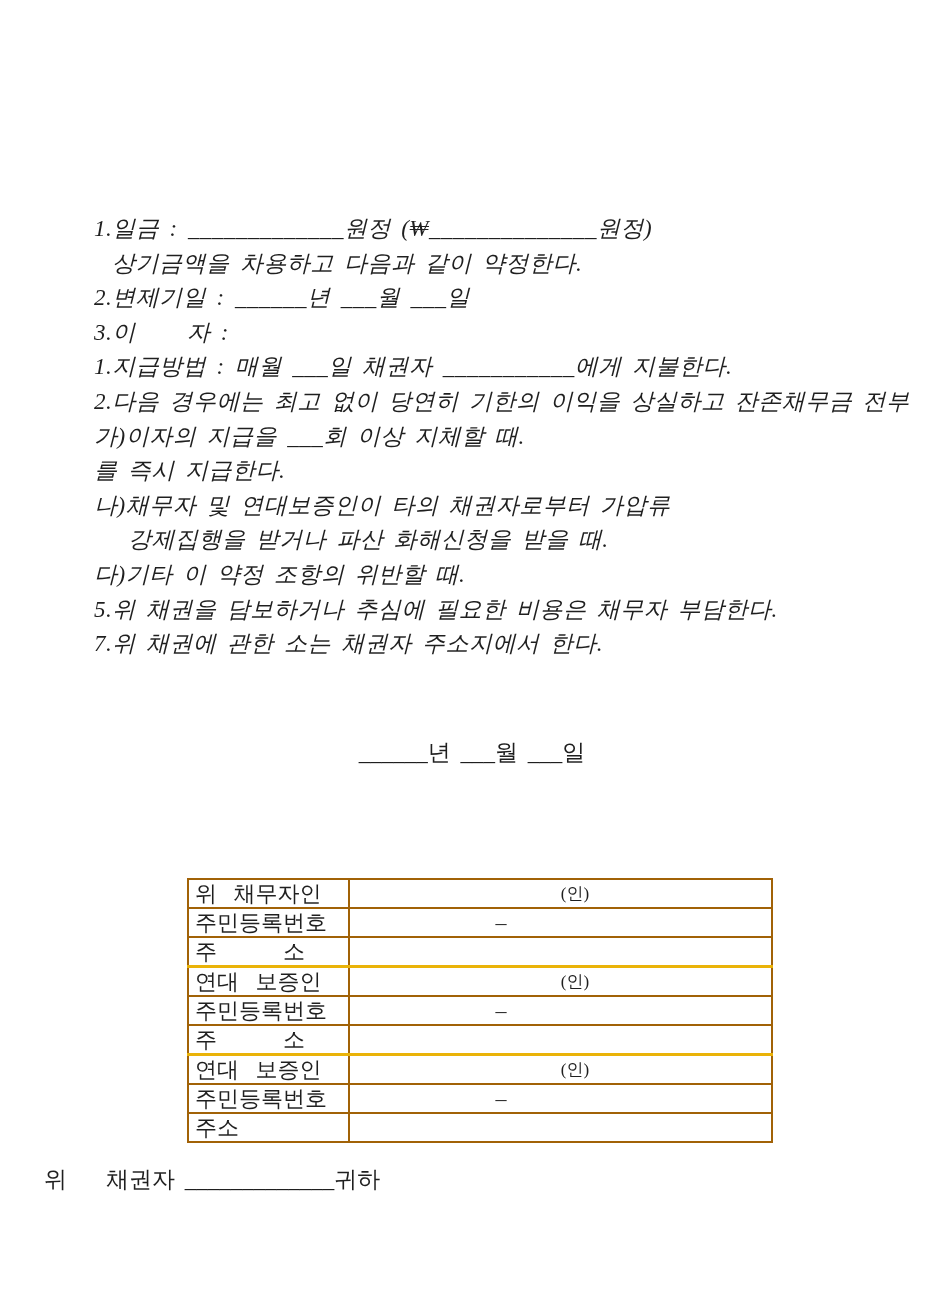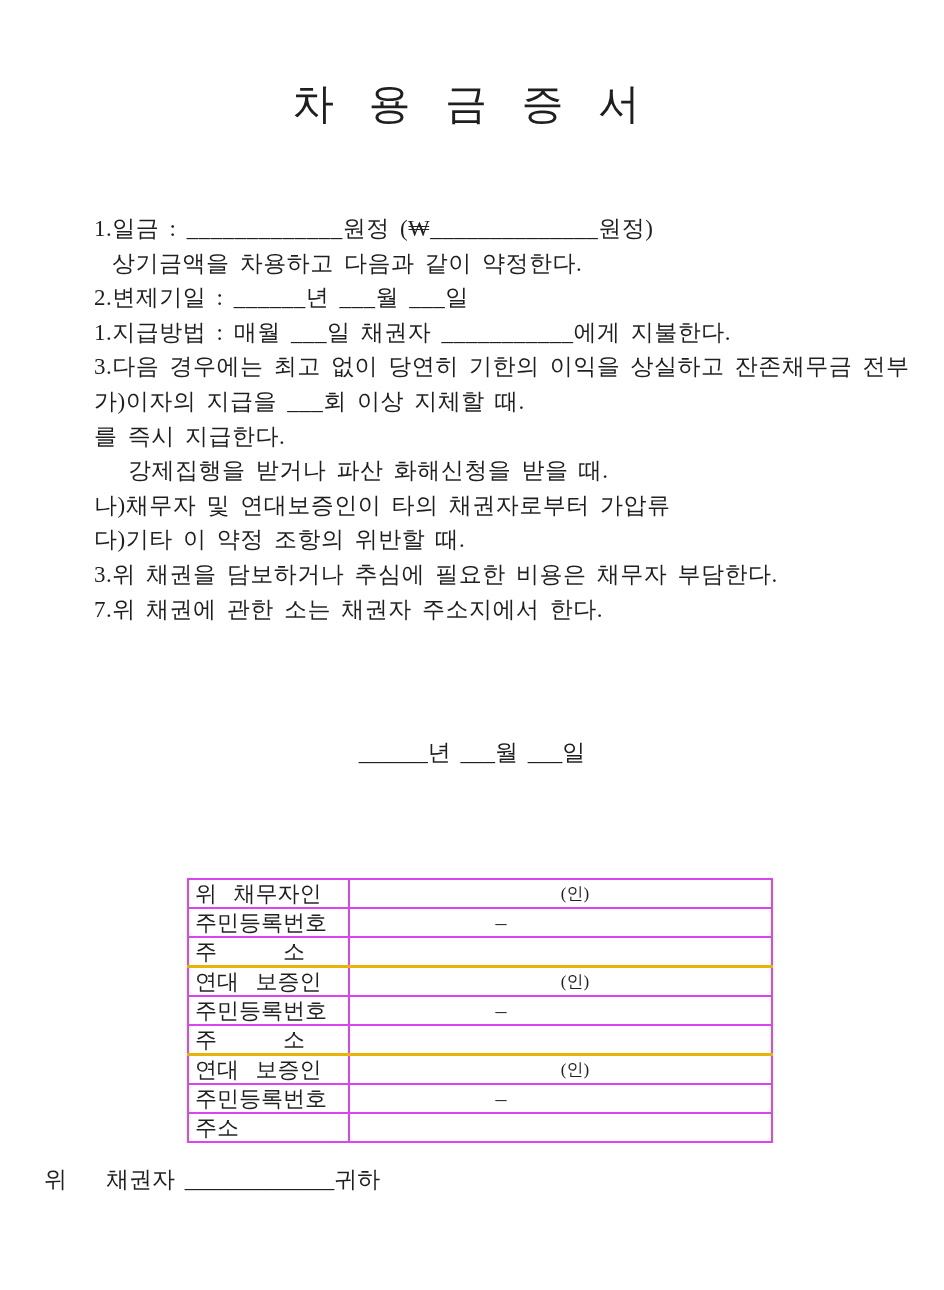--- a/index.html
+++ b/index.html
@@ -25,20 +25,21 @@
     font-size: 42px;
     font-weight: 500;
     letter-spacing: 12px;
     white-space: pre;
   }
   .terms {
     position: absolute;
     top: 212px;
     left: 94px;
     width: 790px;
+    font-style: italic;
   }
   .line {
     white-space: pre;
     font-size: 23px;
     line-height: 34.6px;
     height: 34.6px;
     letter-spacing: 0.5px;
     word-spacing: 4px;
   }
   .indent-0 { padding-left: 0; }
@@ -58,21 +59,21 @@
 
   .sig-table {
     position: absolute;
     top: 878px;
     left: 187px;
     width: 586px;
     border-collapse: collapse;
     table-layout: fixed;
   }
   .sig-table td {
-    border: 2px solid #d946ef;
+    border: 2px solid #a16207;
     height: 25px;
     font-size: 22px;
     line-height: 25px;
     overflow: hidden;
   }
   .sig-table tr.group-start td {
     border-top: 3px solid #eab308;
   }
   td.label-cell {
     width: 149px;
@@ -102,35 +103,35 @@
     white-space: pre;
     word-spacing: 4px;
     margin-left: 44px;
   }
 </style>
 </head>
 <body>
 
 <div class="doc" style="--ink: #1f1f1f; --paper: #ffffff;">
 
-  <div class="doc-title">차 용 금 증 서</div>
 
   <div class="terms">
 
   <div class="line indent-0">1.일금 : _____________원정 (₩______________원정)</div>
       <div class="line indent-1">상기금액을 차용하고 다음과 같이 약정한다.</div>
       <div class="line indent-0">2.변제기일 : ______년 ___월 ___일</div>
+      <div class="line indent-0">3.이     자 :</div>
       <div class="line indent-0">1.지급방법 : 매월 ___일 채권자 ___________에게 지불한다.</div>
-      <div class="line indent-0">3.다음 경우에는 최고 없이 당연히 기한의 이익을 상실하고 잔존채무금 전부</div>
+      <div class="line indent-0">2.다음 경우에는 최고 없이 당연히 기한의 이익을 상실하고 잔존채무금 전부</div>
       <div class="line indent-0">가)이자의 지급을 ___회 이상 지체할 때.</div>
       <div class="line indent-0">를 즉시 지급한다.</div>
+      <div class="line indent-0">나)채무자 및 연대보증인이 타의 채권자로부터 가압류</div>
       <div class="line indent-2">강제집행을 받거나 파산 화해신청을 받을 때.</div>
-      <div class="line indent-0">나)채무자 및 연대보증인이 타의 채권자로부터 가압류</div>
       <div class="line indent-0">다)기타 이 약정 조항의 위반할 때.</div>
-      <div class="line indent-0">3.위 채권을 담보하거나 추심에 필요한 비용은 채무자 부담한다.</div>
+      <div class="line indent-0">5.위 채권을 담보하거나 추심에 필요한 비용은 채무자 부담한다.</div>
       <div class="line indent-0">7.위 채권에 관한 소는 채권자 주소지에서 한다.</div>
     </div>
 
   <div class="date-line">______년 ___월 ___일</div>
 
   <table class="sig-table">
     <tbody>
 
     <tr>
           <td class="label-cell">위   채무자인</td>

